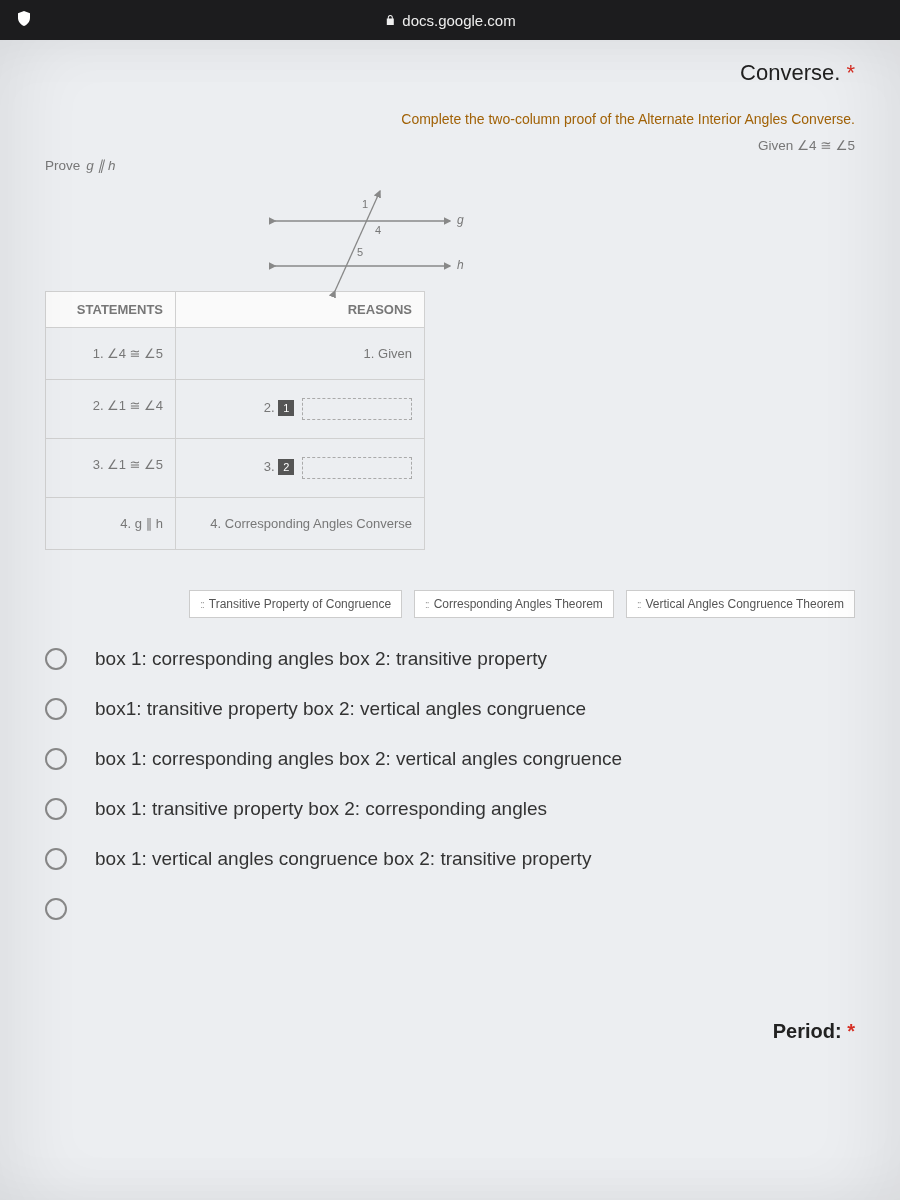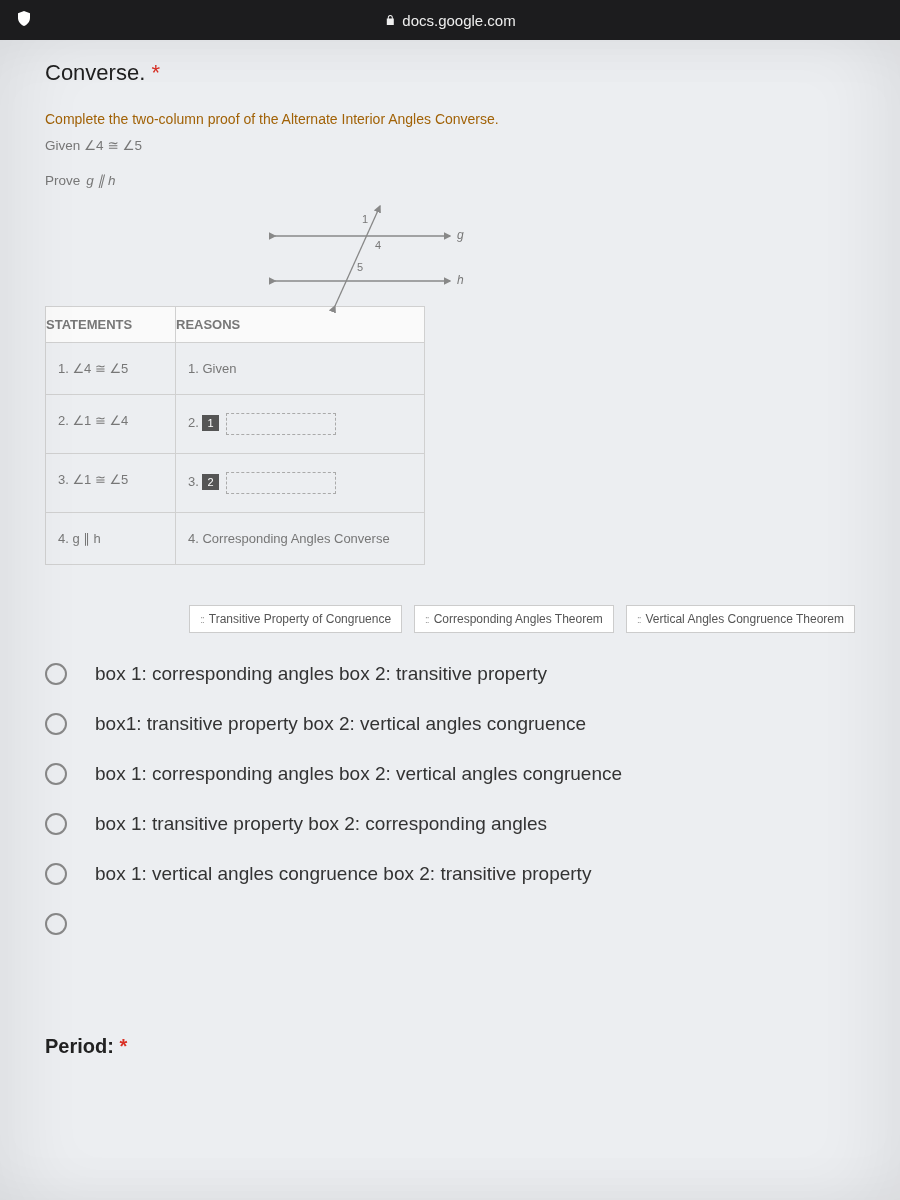--- a/index.html
+++ b/index.html
@@ -35,20 +35,21 @@
     gap: 6px;
     color: #eee;
     font-size: 15px;
   }
   .status-center .lock { width: 12px; height: 12px; fill: #eee; }
   .page {
     background: #eceef1;
     padding: 20px 45px 0 45px;
     height: 1160px;
     position: relative;
+    text-align: right;
   }
   .page::after {
     content:"";
     position:absolute;
     top:0;left:0;right:0;bottom:0;
     box-shadow: inset -30px 0 60px rgba(0,0,0,0.05), inset 30px 0 60px rgba(0,0,0,0.05);
     pointer-events:none;
   }
   .qtitle {
     font-size: 22px;
@@ -57,21 +58,21 @@
   }
   .qtitle .ast { color: #d93025; }
   .instr {
     color: #a16207;
     font-size: 14px;
     margin-bottom: 10px;
   }
   .given {
     color: #777;
     font-size: 13.5px;
-    margin-bottom: 19px;
+    margin-bottom: 4px;
   }
   .prove {
     color: #777;
     font-size: 13.5px;
     margin-bottom: 28px;
     display: flex;
     align-items: center;
     gap:6px;
   }
   .problem-block {
@@ -90,21 +91,21 @@
     width:380px;
     font-size:13px;
     color:#777;
   }
   .prooftable .hdr {
     display:flex;
     border-bottom:1px solid #d0d0d0;
     background:#fafafa;
     font-weight:bold;
   }
-  .prooftable .hdr div { padding:10px 0; }
+  .prooftable .hdr div { padding:10px 12px; }
   .prooftable .col1 { width:130px; border-right:1px solid #d0d0d0; }
   .prooftable .col2 { flex:1; }
   .prooftable .row { display:flex; border-bottom:1px solid #d0d0d0; }
   .prooftable .row:last-child { border-bottom:none; }
   .prooftable .row div { padding:18px 12px; }
   .boxnum {
     display:inline-block;
     background:#555;
     color:#fff;
     font-size:11px;

